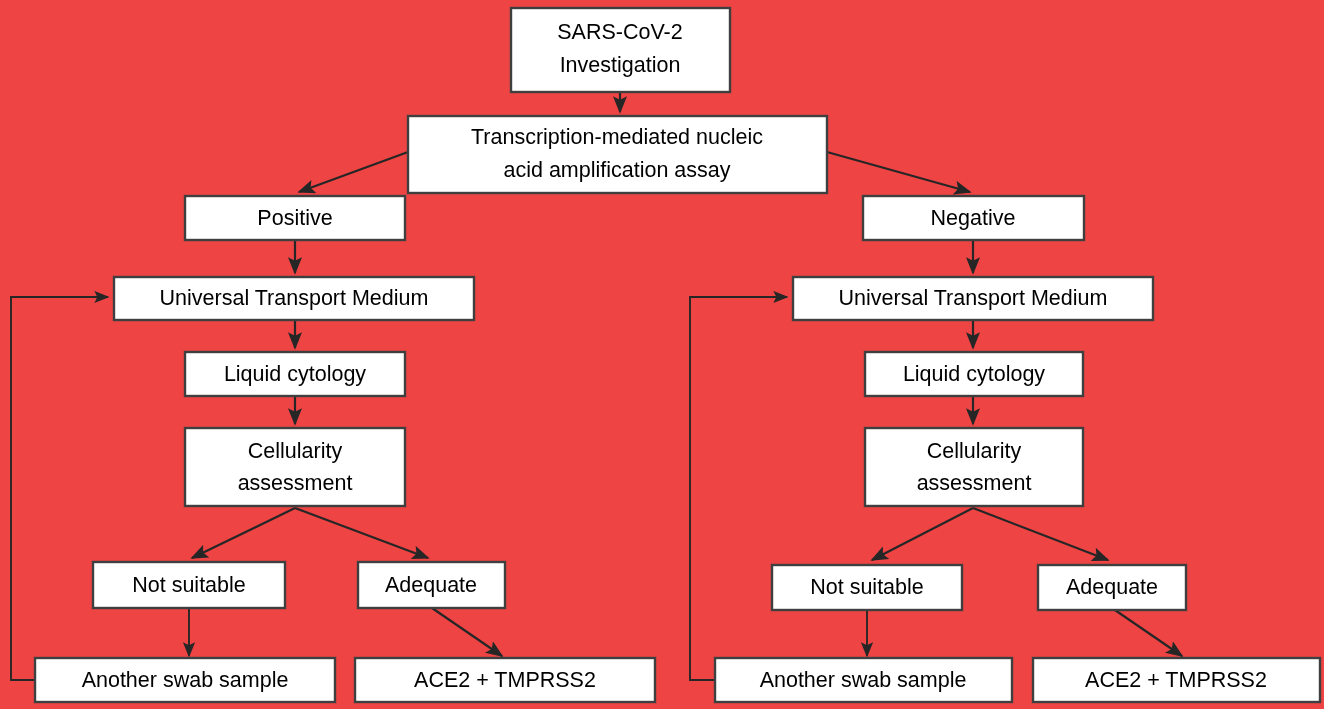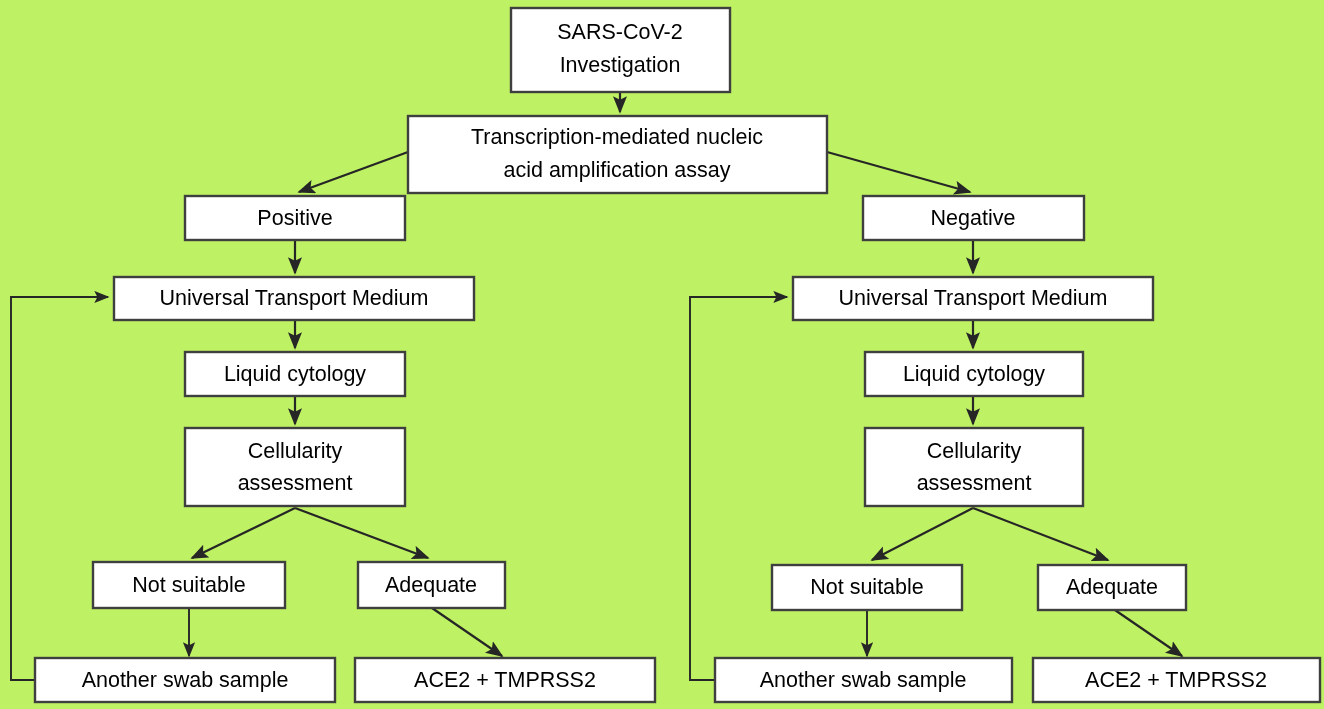--- a/index.html
+++ b/index.html
@@ -7,21 +7,21 @@
     padding: 0;
     background: #ffffff;
   }
   body {
     font-family: "Liberation Sans", sans-serif;
   }
   #flow-root {
     position: relative;
     width: 1324px;
     height: 709px;
-    background: #bef264;
+    background: #ef4444;
     overflow: hidden;
   }
   svg.flow-canvas {
     position: absolute;
     left: 0;
     top: 0;
     width: 1324px;
     height: 709px;
   }
   .node-box {

